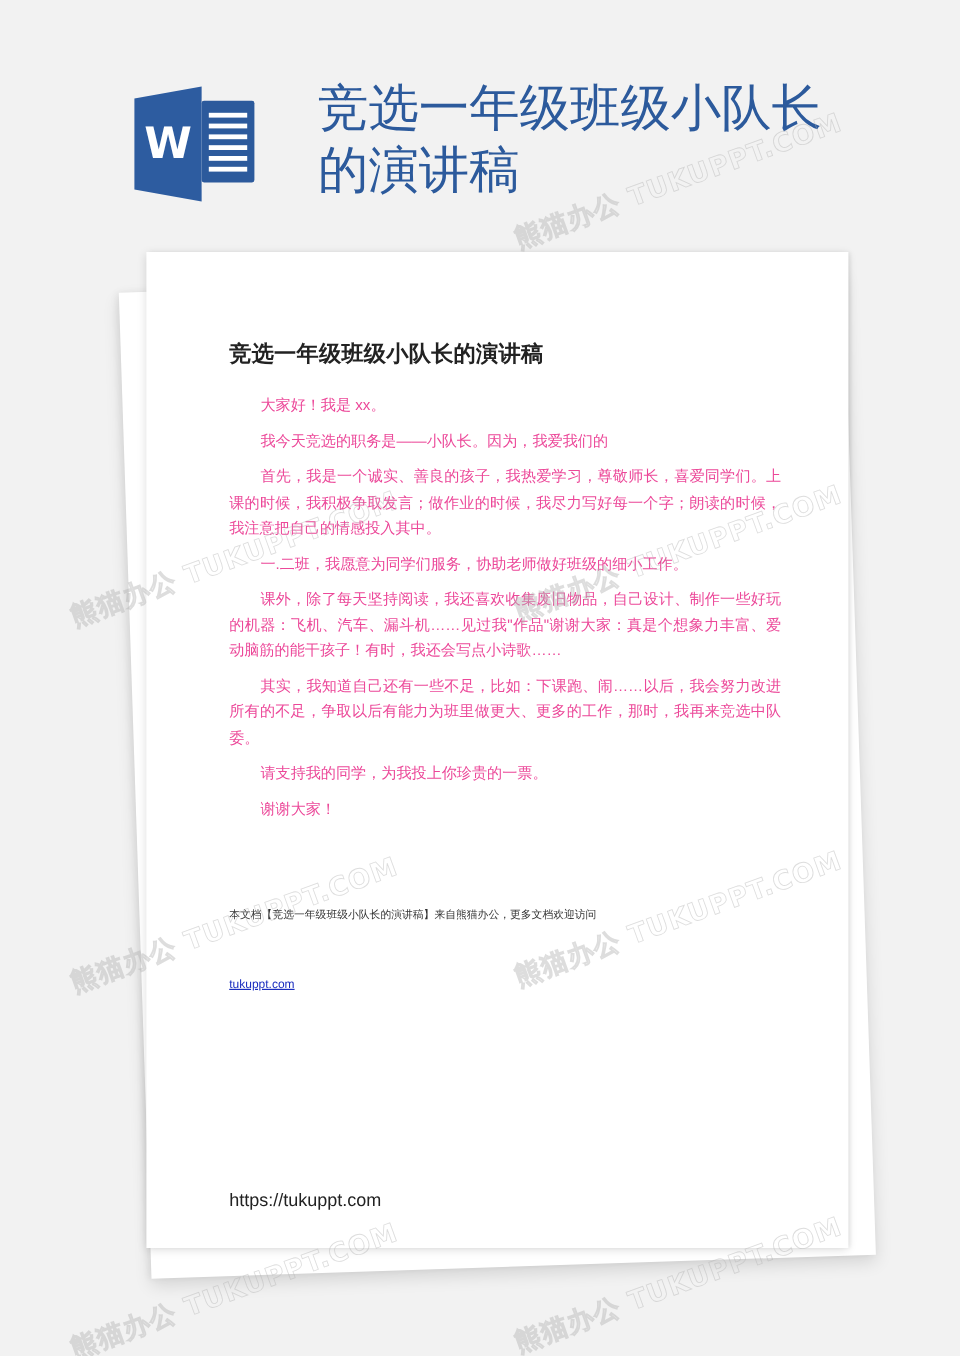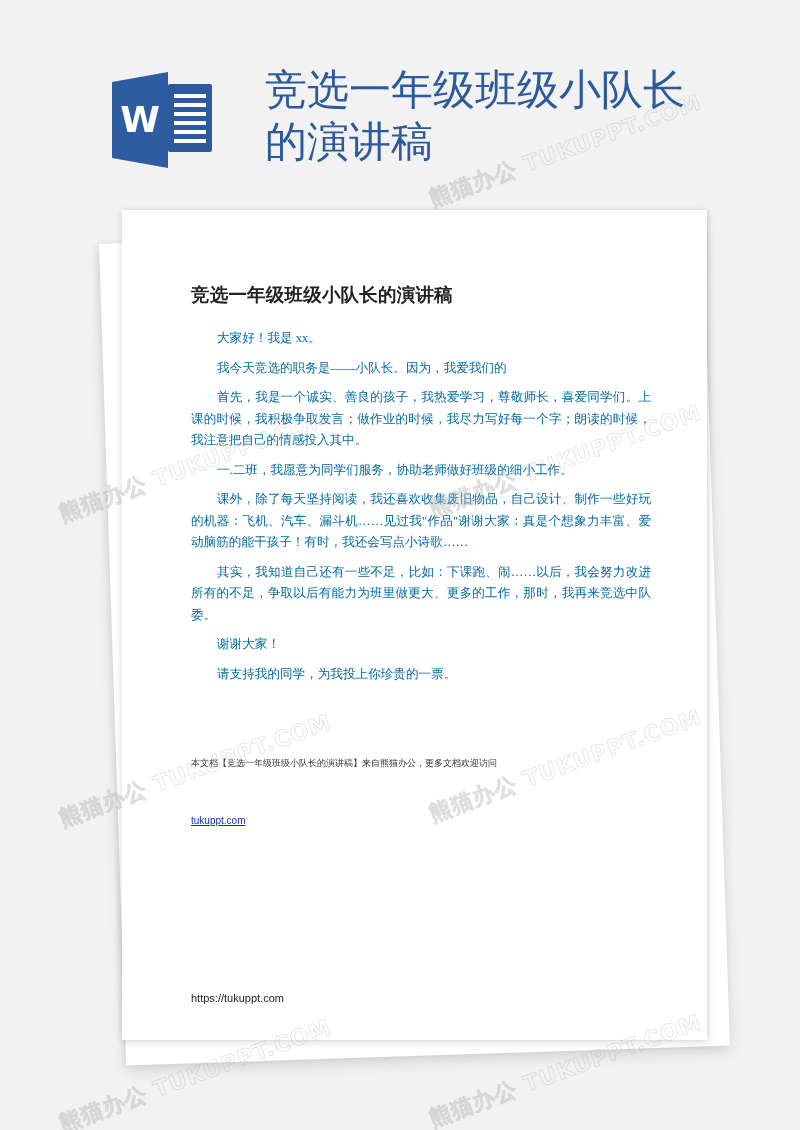--- a/index.html
+++ b/index.html
@@ -33,37 +33,37 @@
       box-shadow: 0 2px 8px rgba(0,0,0,0.14), 2px 0 3px rgba(0,0,0,0.06);
     }
     .doc-title {
       position: absolute; left: 69px; top: 72px;
       font-size: 18.5px; color: #222; font-weight: bold;
       font-family: "DejaVu Serif", "Liberation Serif", serif;
       letter-spacing: 0.2px;
     }
     .body-text {
       position: absolute; left: 69px; top: 118px; width: 460px;
-      font-size: 12.6px; color: #0369a1; line-height: 21.5px;
-      font-family: Liberation Serif, serif;
+      font-size: 12.6px; color: #ec4899; line-height: 21.5px;
+      font-family: Liberation Sans, sans-serif;
     }
     .body-text p { margin-bottom: 8px; text-indent: 26px; text-align: justify; }
     .footer-note {
       position: absolute; left: 69px; top: 547px;
       font-size: 9px; color: #333; line-height: 13px;
       font-family: "DejaVu Serif", "Liberation Serif", serif;
     }
     .footer-link {
       display: block; color: #1a2dbf; text-decoration: underline;
       font-family: "Liberation Sans", "DejaVu Sans", sans-serif; font-size: 10px; margin-top: 44px;
     }
     .page-footer-url {
       position: absolute; left: 69px; top: 782px;
       font-family: "Liberation Sans", "DejaVu Sans", sans-serif;
-      font-size: 11px; color: #222;
+      font-size: 15px; color: #222;
     }
     .watermark {
       position: absolute;
       font-family: "DejaVu Sans", "Liberation Sans", sans-serif;
       font-weight: bold; font-size: 22px;
       color: transparent;
       -webkit-text-stroke: 0.7px rgba(180,180,180,0.45);
       transform: rotate(-20deg);
       transform-origin: left center;
       white-space: nowrap;
@@ -93,22 +93,22 @@
 
 <div class="page">
   <div class="doc-title">竞选一年级班级小队长的演讲稿</div>
   <div class="body-text">
     <p>大家好！我是 xx。</p>
     <p>我今天竞选的职务是——小队长。因为，我爱我们的</p>
     <p>首先，我是一个诚实、善良的孩子，我热爱学习，尊敬师长，喜爱同学们。上课的时候，我积极争取发言；做作业的时候，我尽力写好每一个字；朗读的时候，我注意把自己的情感投入其中。</p>
     <p>一.二班，我愿意为同学们服务，协助老师做好班级的细小工作。</p>
     <p>课外，除了每天坚持阅读，我还喜欢收集废旧物品，自己设计、制作一些好玩的机器：飞机、汽车、漏斗机……见过我"作品"谢谢大家：真是个想象力丰富、爱动脑筋的能干孩子！有时，我还会写点小诗歌……</p>
     <p>其实，我知道自己还有一些不足，比如：下课跑、闹……以后，我会努力改进所有的不足，争取以后有能力为班里做更大、更多的工作，那时，我再来竞选中队委。</p>
+    <p>请支持我的同学，为我投上你珍贵的一票。</p>
     <p>谢谢大家！</p>
-    <p>请支持我的同学，为我投上你珍贵的一票。</p>
   </div>
   <div class="footer-note">
     <span>本文档【竞选一年级班级小队长的演讲稿】来自熊猫办公，更多文档欢迎访问</span>
     <a class="footer-link">tukuppt.com</a>
   </div>
   <div class="page-footer-url">https://tukuppt.com</div>
 </div>
 
 <div class="watermark" style="left:430px; top:185px;">熊猫办公 TUKUPPT.COM</div>
 <div class="watermark" style="left:60px; top:500px;">熊猫办公 TUKUPPT.COM</div>

